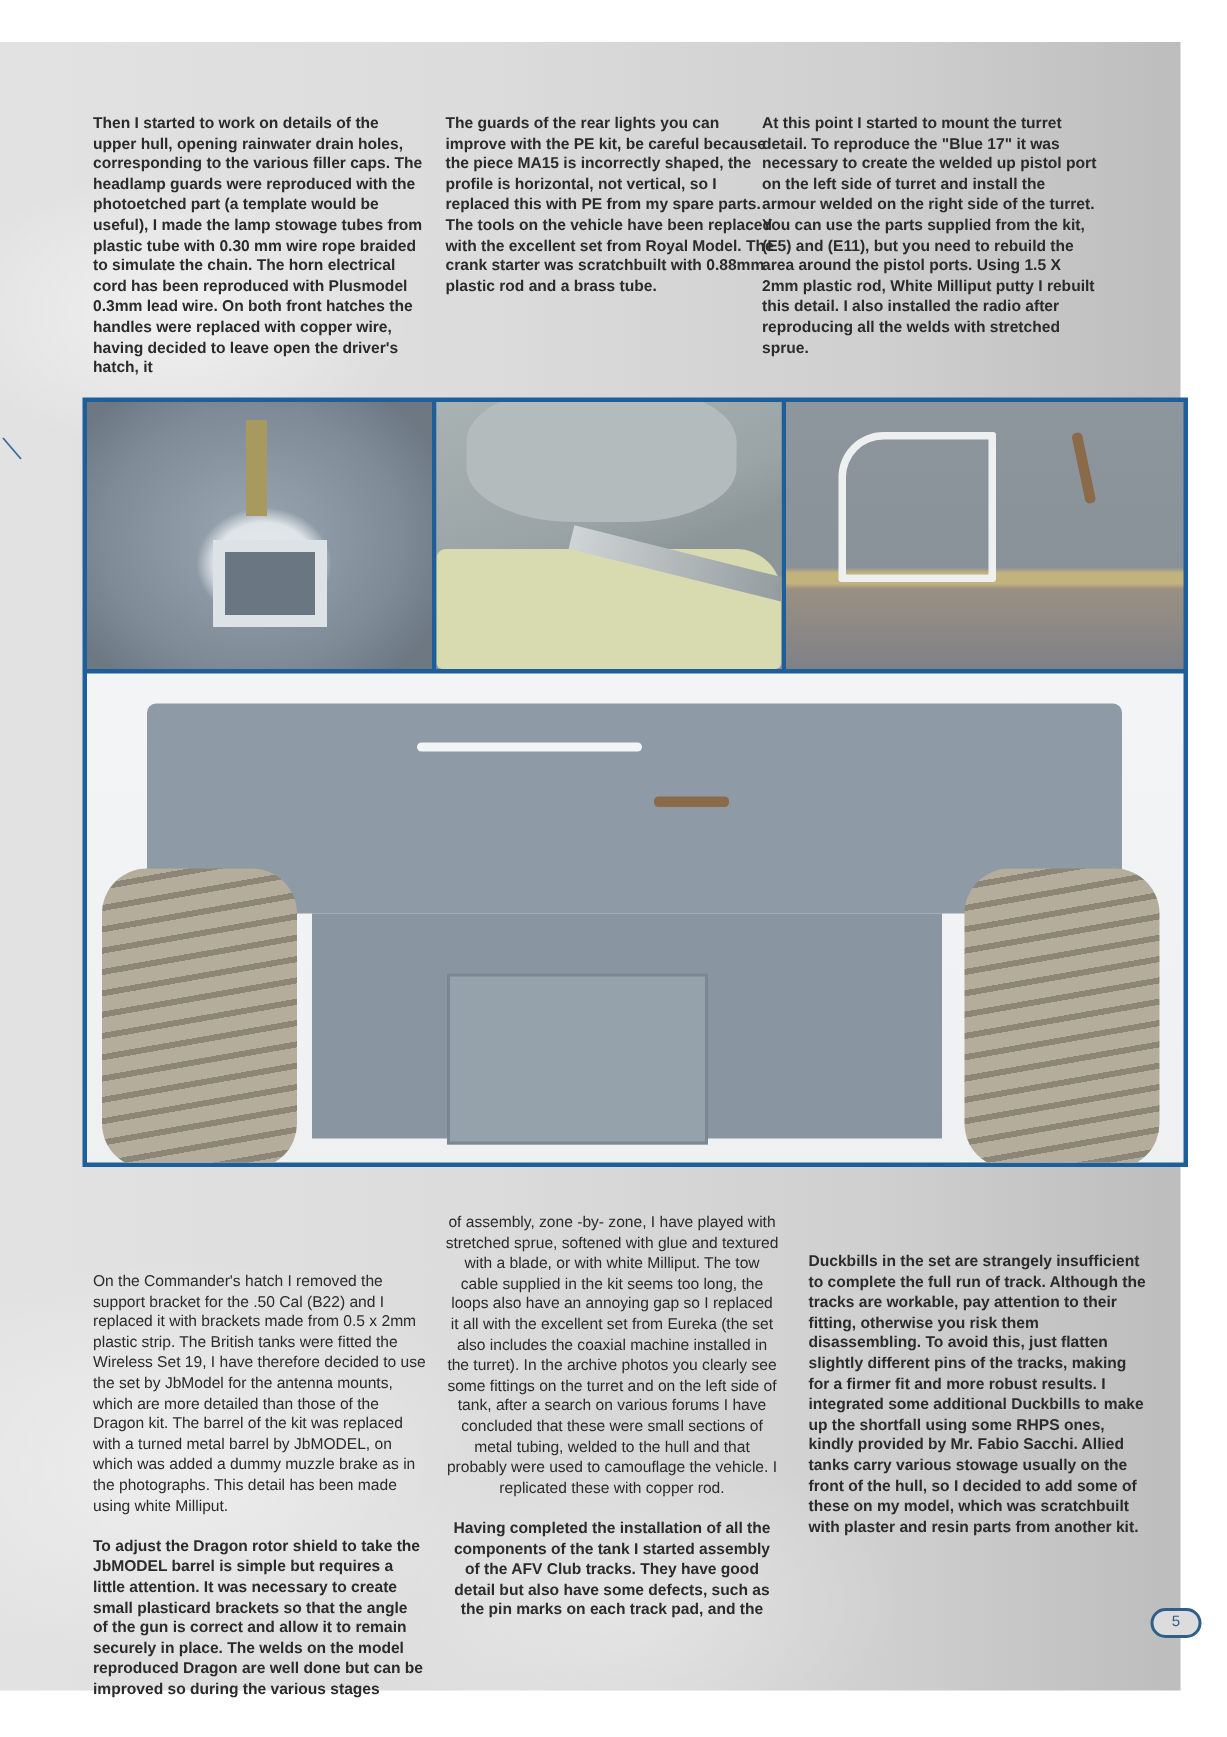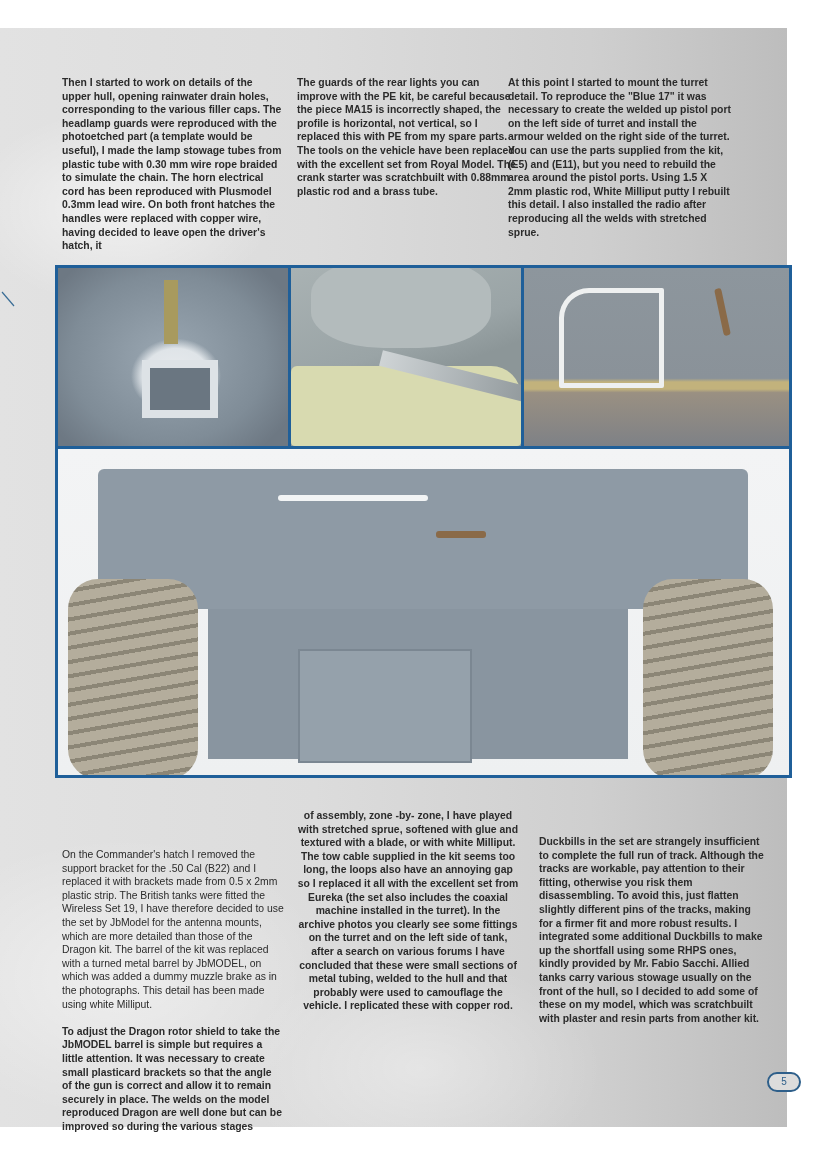--- a/index.html
+++ b/index.html
@@ -107,18 +107,19 @@
   <div class="track" style="left:10px; top:130px; width:130px; height:200px;"></div>
   <div class="track" style="left:585px; top:130px; width:130px; height:200px;"></div>
 </div>
 
 <div class="col" style="left:62px; top:848px;">
   <p>On the Commander's hatch I removed the support bracket for the .50 Cal (B22) and I replaced it with brackets made from 0.5 x 2mm plastic strip. The British tanks were fitted the Wireless Set 19, I have therefore decided to use the set by JbModel for the antenna mounts, which are more detailed than those of the Dragon kit. The barrel of the kit was replaced with a turned metal barrel by JbMODEL, on which was added a dummy muzzle brake as in the photographs. This detail has been made using white Milliput.</p>
   <p>To adjust the Dragon rotor shield to take the JbMODEL barrel is simple but requires a little attention. It was necessary to create small plasticard brackets so that the angle of the gun is correct and allow it to remain securely in place. The welds on the model reproduced Dragon are well done but can be improved so during the various stages</p>
 </div>
 <div class="col" style="left:297px; top:809px;text-align:center;">
   <p>of assembly, zone -by- zone, I have played with stretched sprue, softened with glue and textured with a blade, or with white Milliput. The tow cable supplied in the kit seems too long, the loops also have an annoying gap so I replaced it all with the excellent set from Eureka (the set also includes the coaxial machine installed in the turret). In the archive photos you clearly see some fittings on the turret and on the left side of tank, after a search on various forums I have concluded that these were small sections of metal tubing, welded to the hull and that probably were used to camouflage the vehicle. I replicated these with copper rod.</p>
+  <p>Having completed the installation of all the components of the tank I started assembly of the AFV Club tracks. They have good detail but also have some defects, such as the pin marks on each track pad, and the</p>
 </div>
 <div class="col" style="left:539px; top:835px; width:226px;">
   <p>Duckbills in the set are strangely insufficient to complete the full run of track. Although the tracks are workable, pay attention to their fitting, otherwise you risk them disassembling. To avoid this, just flatten slightly different pins of the tracks, making for a firmer fit and more robust results. I integrated some additional Duckbills to make up the shortfall using some RHPS ones, kindly provided by Mr. Fabio Sacchi. Allied tanks carry various stowage usually on the front of the hull, so I decided to add some of these on my model, which was scratchbuilt with plaster and resin parts from another kit.</p>
 </div>
 
 <div class="page-num">5</div>
 
 </body></html>

